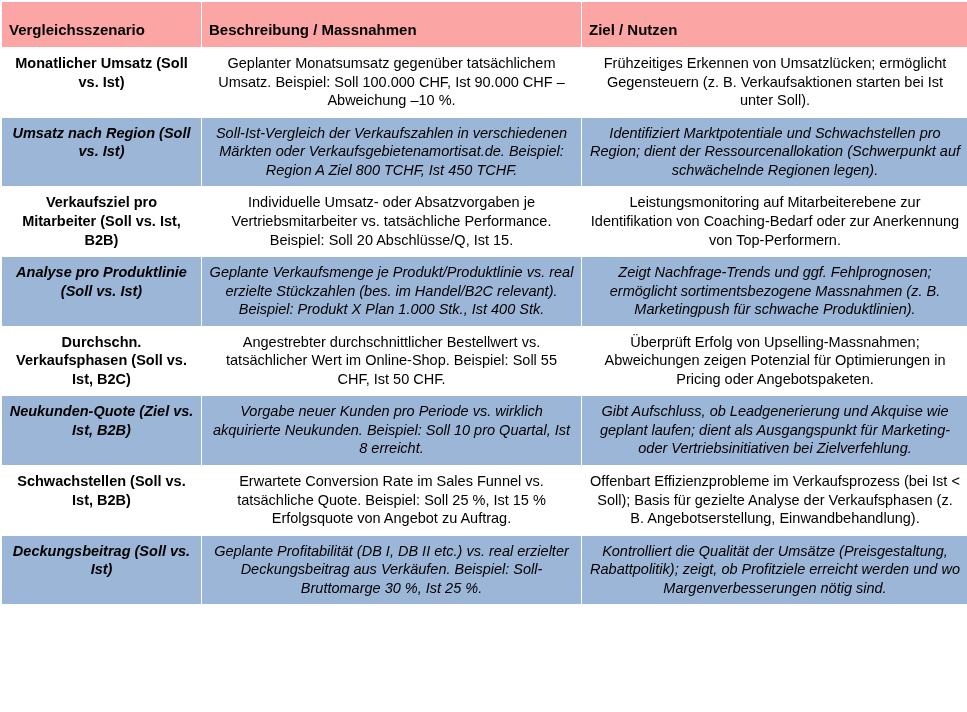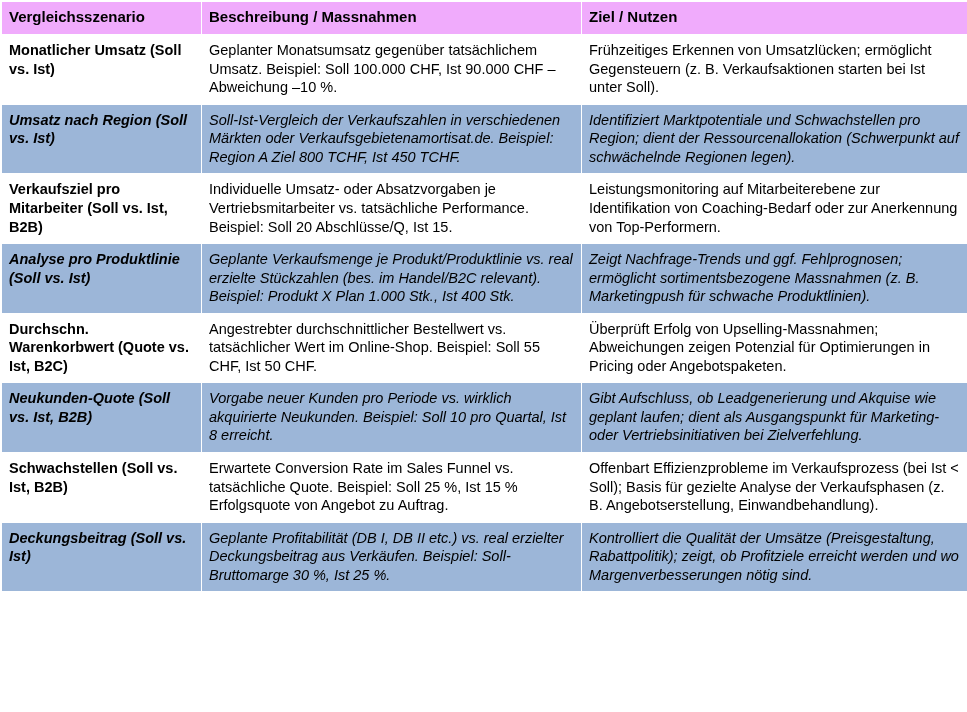--- a/index.html
+++ b/index.html
@@ -26,33 +26,34 @@
   table.compare th,
   table.compare td {
     border: 1px solid #ffffff;
     vertical-align: top;
     padding: 6px 7px 7px 7px;
     font-size: 14.5px;
     line-height: 1.28;
     color: #000000;
   }
   table.compare thead th {
-    background: #f0abfc;
+    background: #fca5a5;
     font-weight: bold;
     text-align: left;
     font-size: 15px;
-    padding-top: 5px;
+    padding-top: 18px;
     padding-bottom: 8px;
   }
   table.compare tbody tr.alt td {
     background: #9cb6d8;
     font-style: italic;
   }
   table.compare tbody tr td {
     background: #ffffff;
+    text-align: center;
   }
   table.compare tbody td.scenario {
     font-weight: bold;
   }
   
   .wrap {
     border: 1px solid #ffffff;
   }
 </style>
 </head>
@@ -87,26 +88,26 @@
         <td class="scenario">Verkaufsziel pro Mitarbeiter (Soll vs. Ist, B2B)</td>
         <td>Individuelle Umsatz- oder Absatzvorgaben je Vertriebsmitarbeiter vs. tatsächliche Performance. Beispiel: Soll 20 Abschlüsse/Q, Ist 15.</td>
         <td>Leistungsmonitoring auf Mitarbeiterebene zur Identifikation von Coaching-Bedarf oder zur Anerkennung von Top-Performern.</td>
       </tr>
       <tr class="alt">
         <td class="scenario">Analyse pro Produktlinie (Soll vs. Ist)</td>
         <td>Geplante Verkaufsmenge je Produkt/Produktlinie vs. real erzielte Stückzahlen (bes. im Handel/B2C relevant). Beispiel: Produkt X Plan 1.000 Stk., Ist 400 Stk.</td>
         <td>Zeigt Nachfrage-Trends und ggf. Fehlprognosen; ermöglicht sortimentsbezogene Massnahmen (z. B. Marketingpush für schwache Produktlinien).</td>
       </tr>
       <tr>
-        <td class="scenario">Durchschn. Warenkorbwert (Quote vs. Ist, B2C)</td>
+        <td class="scenario">Durchschn. Verkaufsphasen (Soll vs. Ist, B2C)</td>
         <td>Angestrebter durchschnittlicher Bestellwert vs. tatsächlicher Wert im Online-Shop. Beispiel: Soll 55 CHF, Ist 50 CHF.</td>
         <td>Überprüft Erfolg von Upselling-Massnahmen; Abweichungen zeigen Potenzial für Optimierungen in Pricing oder Angebotspaketen.</td>
       </tr>
       <tr class="alt">
-        <td class="scenario">Neukunden-Quote (Soll vs. Ist, B2B)</td>
+        <td class="scenario">Neukunden-Quote (Ziel vs. Ist, B2B)</td>
         <td>Vorgabe neuer Kunden pro Periode vs. wirklich akquirierte Neukunden. Beispiel: Soll 10 pro Quartal, Ist 8 erreicht.</td>
         <td>Gibt Aufschluss, ob Leadgenerierung und Akquise wie geplant laufen; dient als Ausgangspunkt für Marketing- oder Vertriebsinitiativen bei Zielverfehlung.</td>
       </tr>
       <tr>
         <td class="scenario">Schwachstellen (Soll vs. Ist, B2B)</td>
         <td>Erwartete Conversion Rate im Sales Funnel vs. tatsächliche Quote. Beispiel: Soll 25 %, Ist 15 % Erfolgsquote von Angebot zu Auftrag.</td>
         <td>Offenbart Effizienzprobleme im Verkaufsprozess (bei Ist &lt; Soll); Basis für gezielte Analyse der Verkaufsphasen (z. B. Angebotserstellung, Einwandbehandlung).</td>
       </tr>
       <tr class="alt">
         <td class="scenario">Deckungsbeitrag (Soll vs. Ist)</td>

